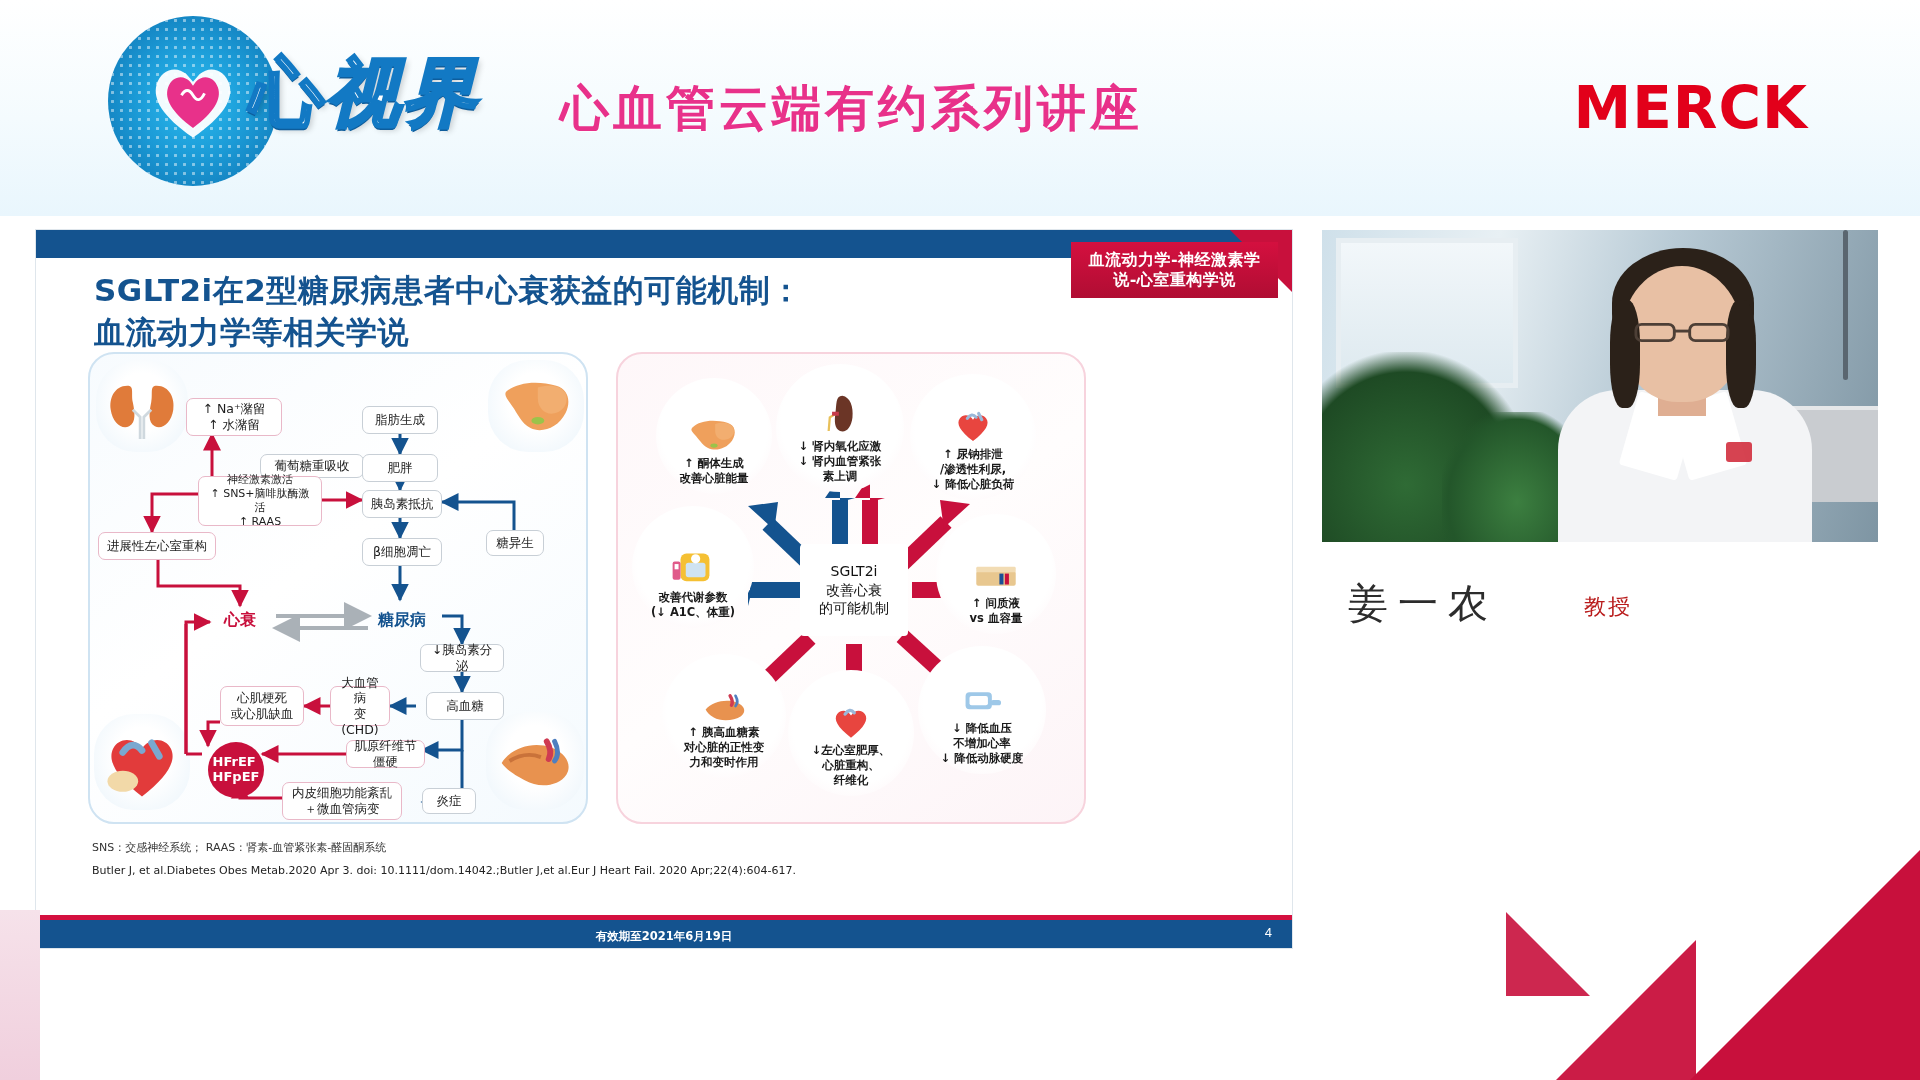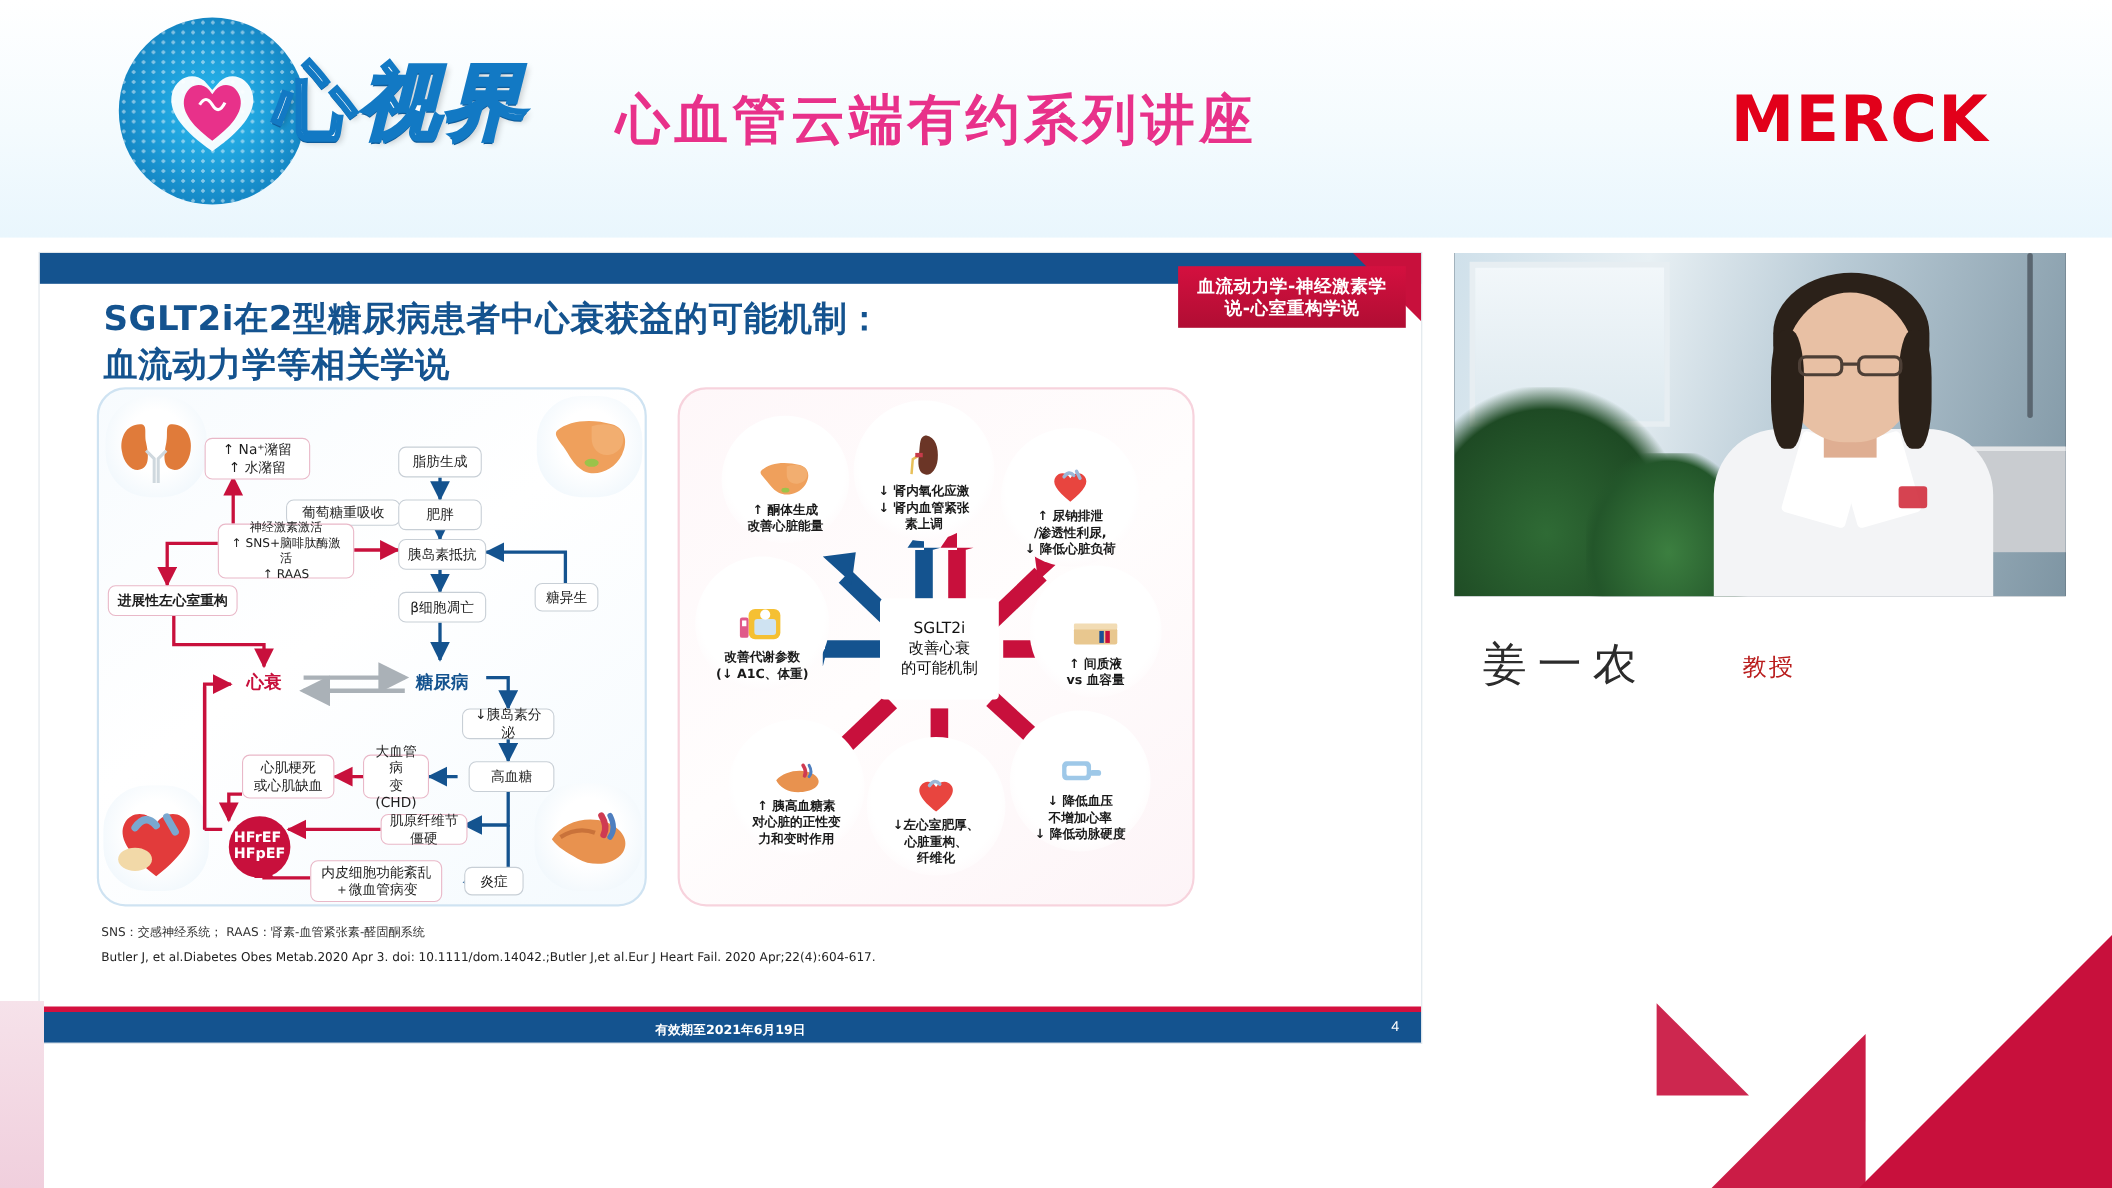--- a/index.html
+++ b/index.html
@@ -401,21 +401,21 @@
 
       <path d="M192 444 L150 444 L150 428" stroke="#c8103c" stroke-width="3" fill="none" marker-end="url(#ar-pink)"></path>
     </svg>
 
     <div class="fbox pinkb" style="left:96px;top:44px;width:96px;height:38px;">↑ Na⁺潴留
 ↑ 水潴留</div>
     <div class="fbox" style="left:170px;top:100px;width:104px;height:24px;">葡萄糖重吸收</div>
     <div class="fbox pinkb" style="left:108px;top:122px;width:124px;height:50px;font-size:11px;">神经激素激活
 ↑ SNS+脑啡肽酶激活
 ↑ RAAS</div>
-    <div class="fbox pinkb" style="left:8px;top:178px;width:118px;height:28px;font-weight:bold;">进展性左心室重构</div>
+    <div class="fbox pinkb" style="left:8px;top:178px;width:118px;height:28px;">进展性左心室重构</div>
 
     <div class="fbox" style="left:272px;top:52px;width:76px;height:28px;">脂肪生成</div>
     <div class="fbox" style="left:272px;top:100px;width:76px;height:28px;">肥胖</div>
     <div class="fbox" style="left:272px;top:136px;width:80px;height:28px;">胰岛素抵抗</div>
     <div class="fbox" style="left:396px;top:176px;width:58px;height:26px;">糖异生</div>
     <div class="fbox" style="left:272px;top:184px;width:80px;height:28px;">β细胞凋亡</div>
     <div class="fbox" style="left:330px;top:290px;width:84px;height:28px;">↓胰岛素分泌</div>
     <div class="fbox" style="left:336px;top:338px;width:78px;height:28px;">高血糖</div>
     <div class="fbox pinkb" style="left:240px;top:332px;width:60px;height:40px;">大血管病
 变(CHD)</div>
@@ -472,21 +472,21 @@
       <svg viewBox="0 0 60 80" width="34" height="46" style="margin-bottom:2px;">
         <path d="M34 8 C48 10 54 28 52 46 C50 64 40 74 30 70 C20 66 20 52 22 38 C24 24 22 8 34 8Z" fill="#6b3526"></path>
         <path d="M22 40 L12 46 L10 70" stroke="#e8c05a" stroke-width="4" fill="none"></path>
         <rect x="16" y="36" width="12" height="7" fill="#c73b4a"></rect>
       </svg>
       <span style="white-space:pre-line;">↓ 肾内氧化应激
 ↓ 肾内血管紧张
 素上调</span>
     </div>
 
-    <div class="rcircle" style="left:292px;top:35px;width:126px;height:126px;">
+    <div class="rcircle" style="left:292px;top:20px;width:126px;height:126px;">
       <svg viewBox="0 0 70 60" width="44" height="38" style="margin-bottom:2px;">
         <path d="M35 54 C14 38 8 26 14 18 C20 10 30 12 35 20 C40 12 50 10 56 18 C62 26 56 38 35 54Z" fill="#e8453f"></path>
         <path d="M26 18 q7 -10 14 -2" stroke="#9bb8d8" stroke-width="5" fill="none" stroke-linecap="round"></path>
         <path d="M44 10 l5 10" stroke="#9bb8d8" stroke-width="5" fill="none" stroke-linecap="round"></path>
       </svg>
       <span style="white-space:pre-line;">↑ 尿钠排泄
 /渗透性利尿,
 ↓ 降低心脏负荷</span>
     </div>
 

